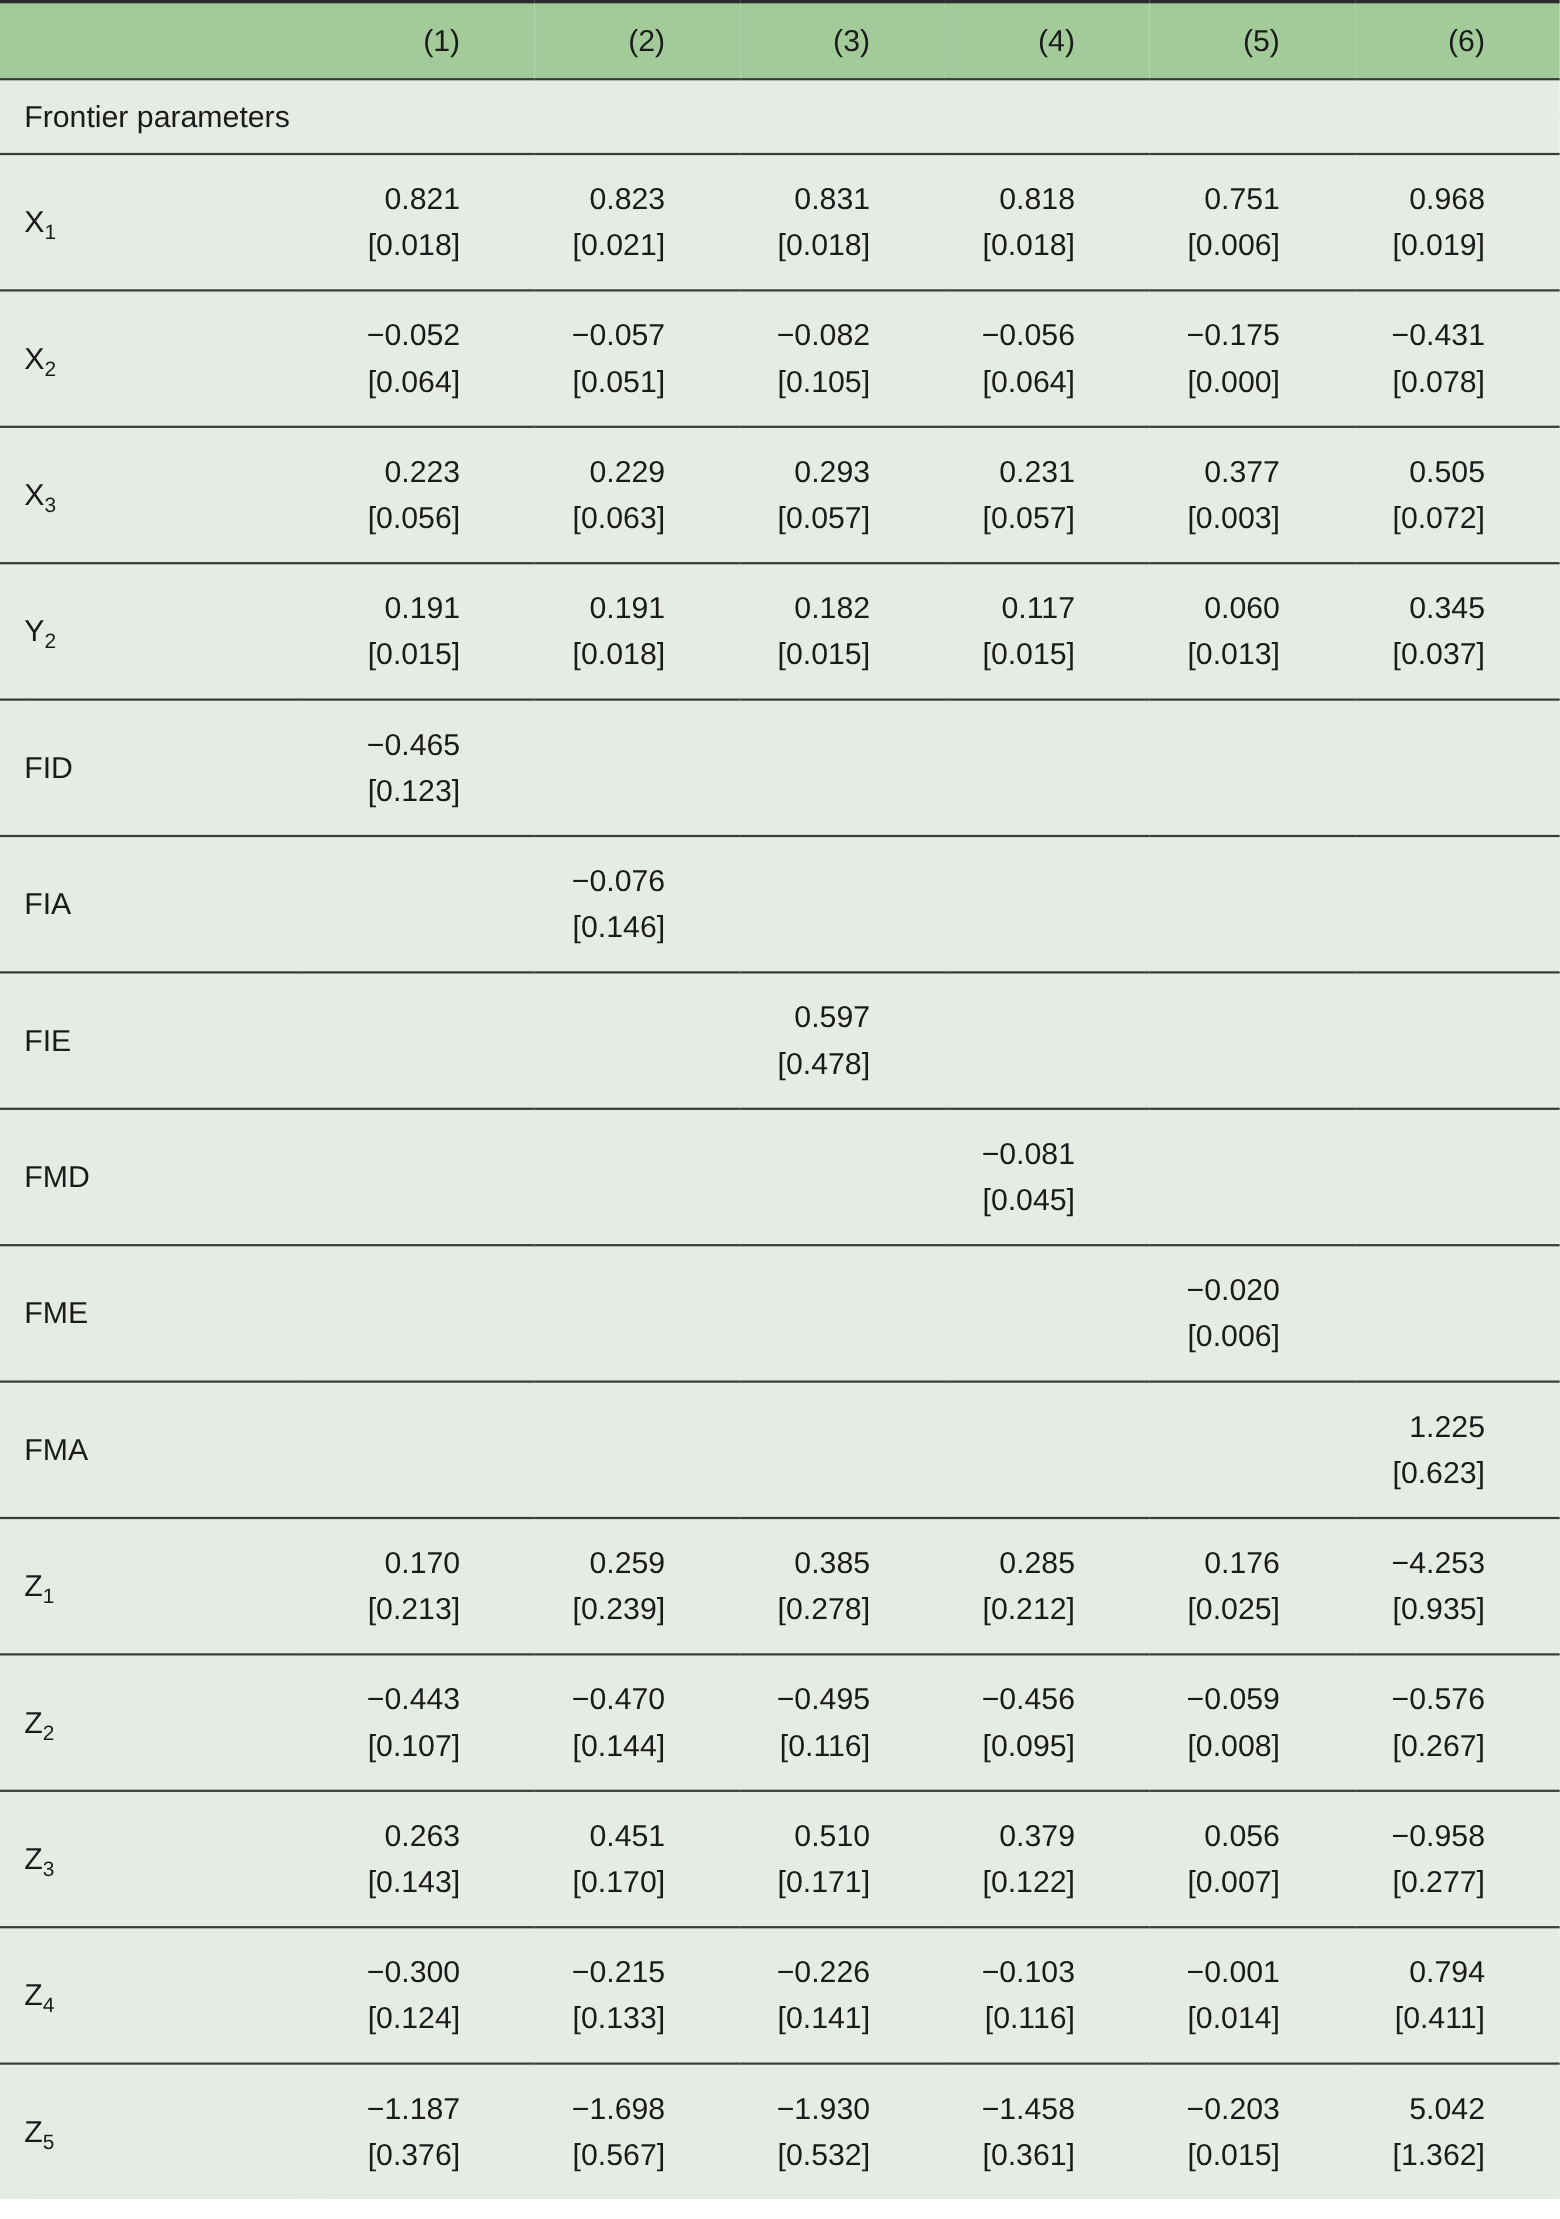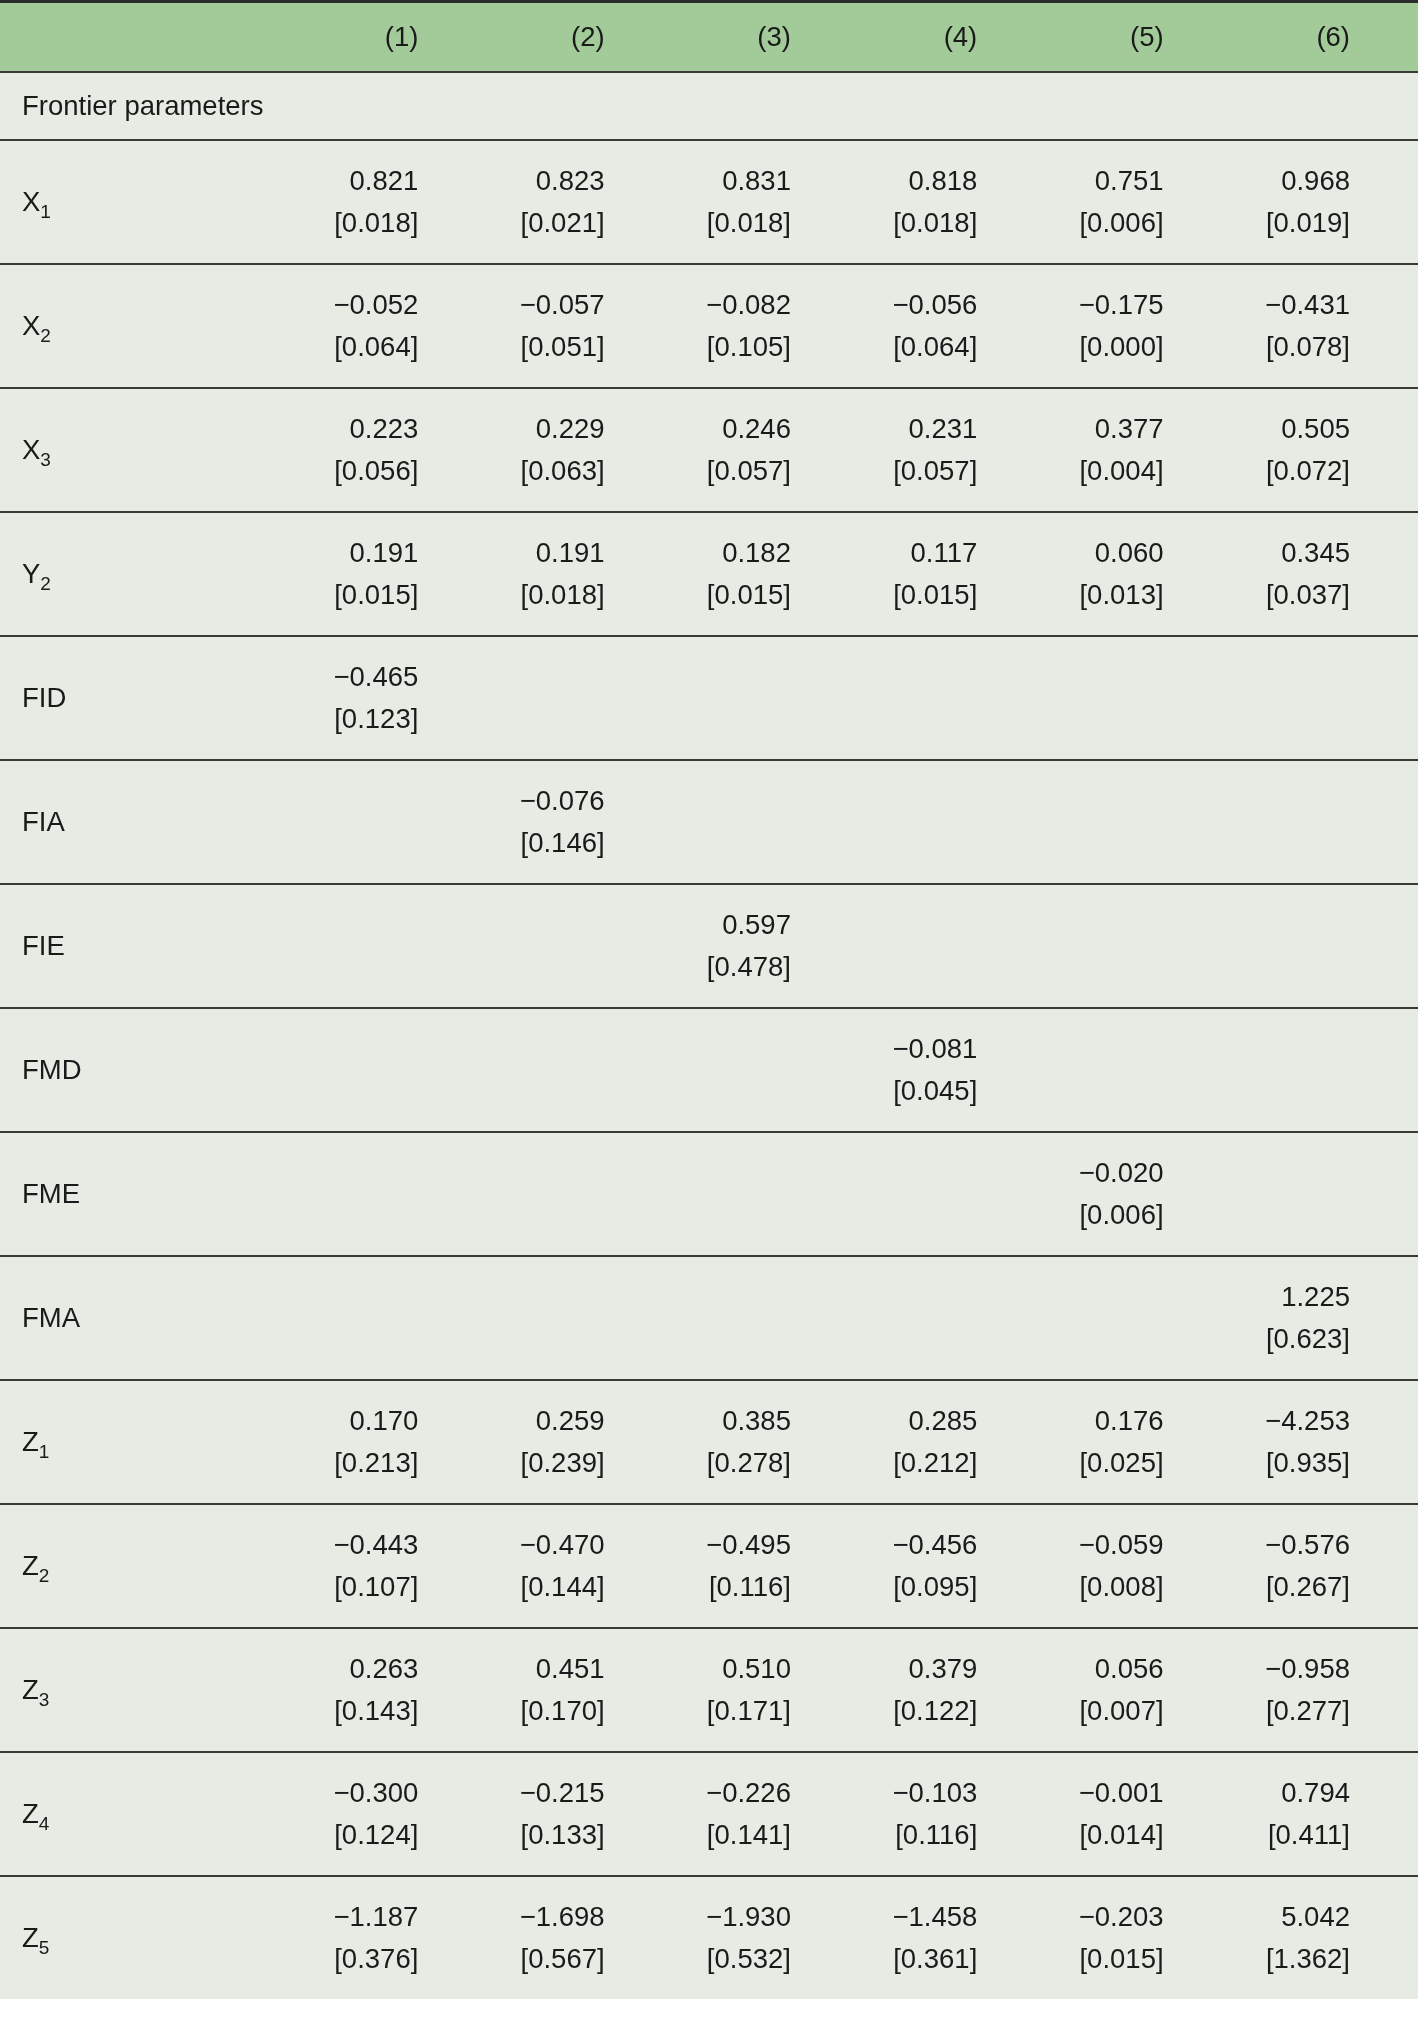--- a/index.html
+++ b/index.html
@@ -193,34 +193,34 @@
           </div>
         </td>
         <td class="val">
           <div class="stack">
             <span class="coef">0.229</span>
             <span class="se">[0.063]</span>
           </div>
         </td>
         <td class="val">
           <div class="stack">
-            <span class="coef">0.246</span>
+            <span class="coef">0.293</span>
             <span class="se">[0.057]</span>
           </div>
         </td>
         <td class="val">
           <div class="stack">
             <span class="coef">0.231</span>
             <span class="se">[0.057]</span>
           </div>
         </td>
         <td class="val">
           <div class="stack">
             <span class="coef">0.377</span>
-            <span class="se">[0.004]</span>
+            <span class="se">[0.003]</span>
           </div>
         </td>
         <td class="val">
           <div class="stack">
             <span class="coef">0.505</span>
             <span class="se">[0.072]</span>
           </div>
         </td>
       </tr>
       <tr class="pair rule-top">

